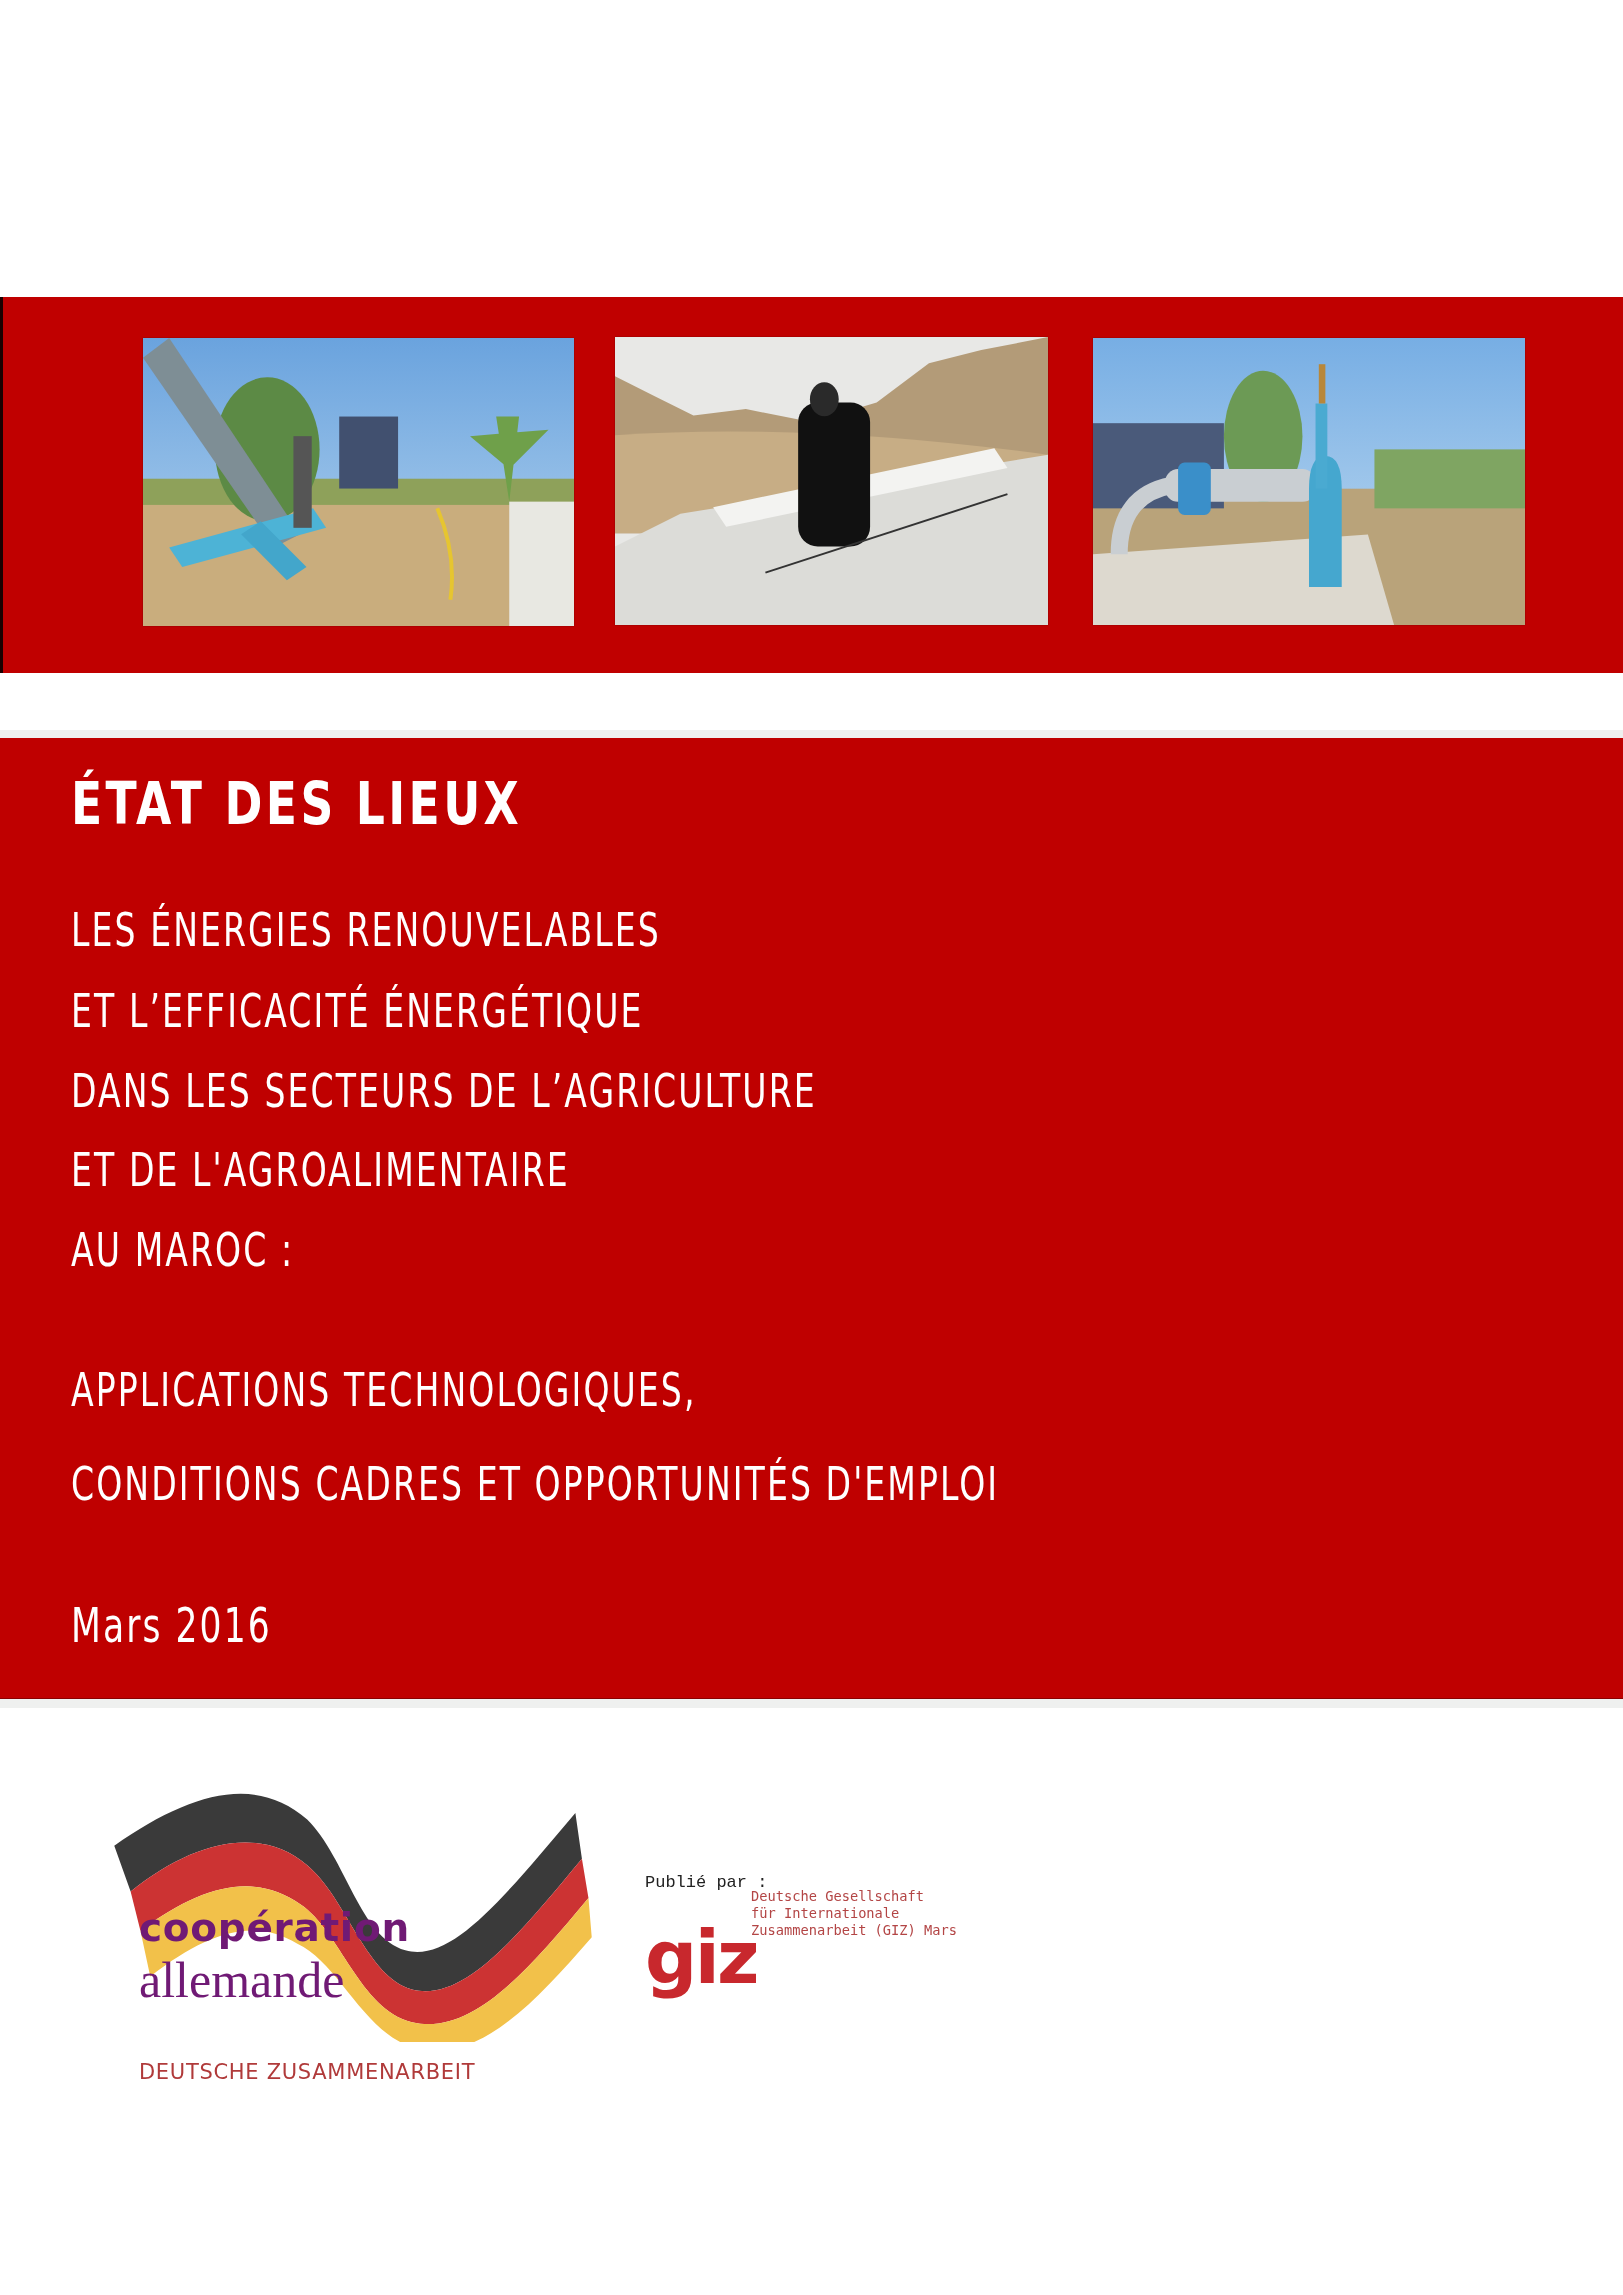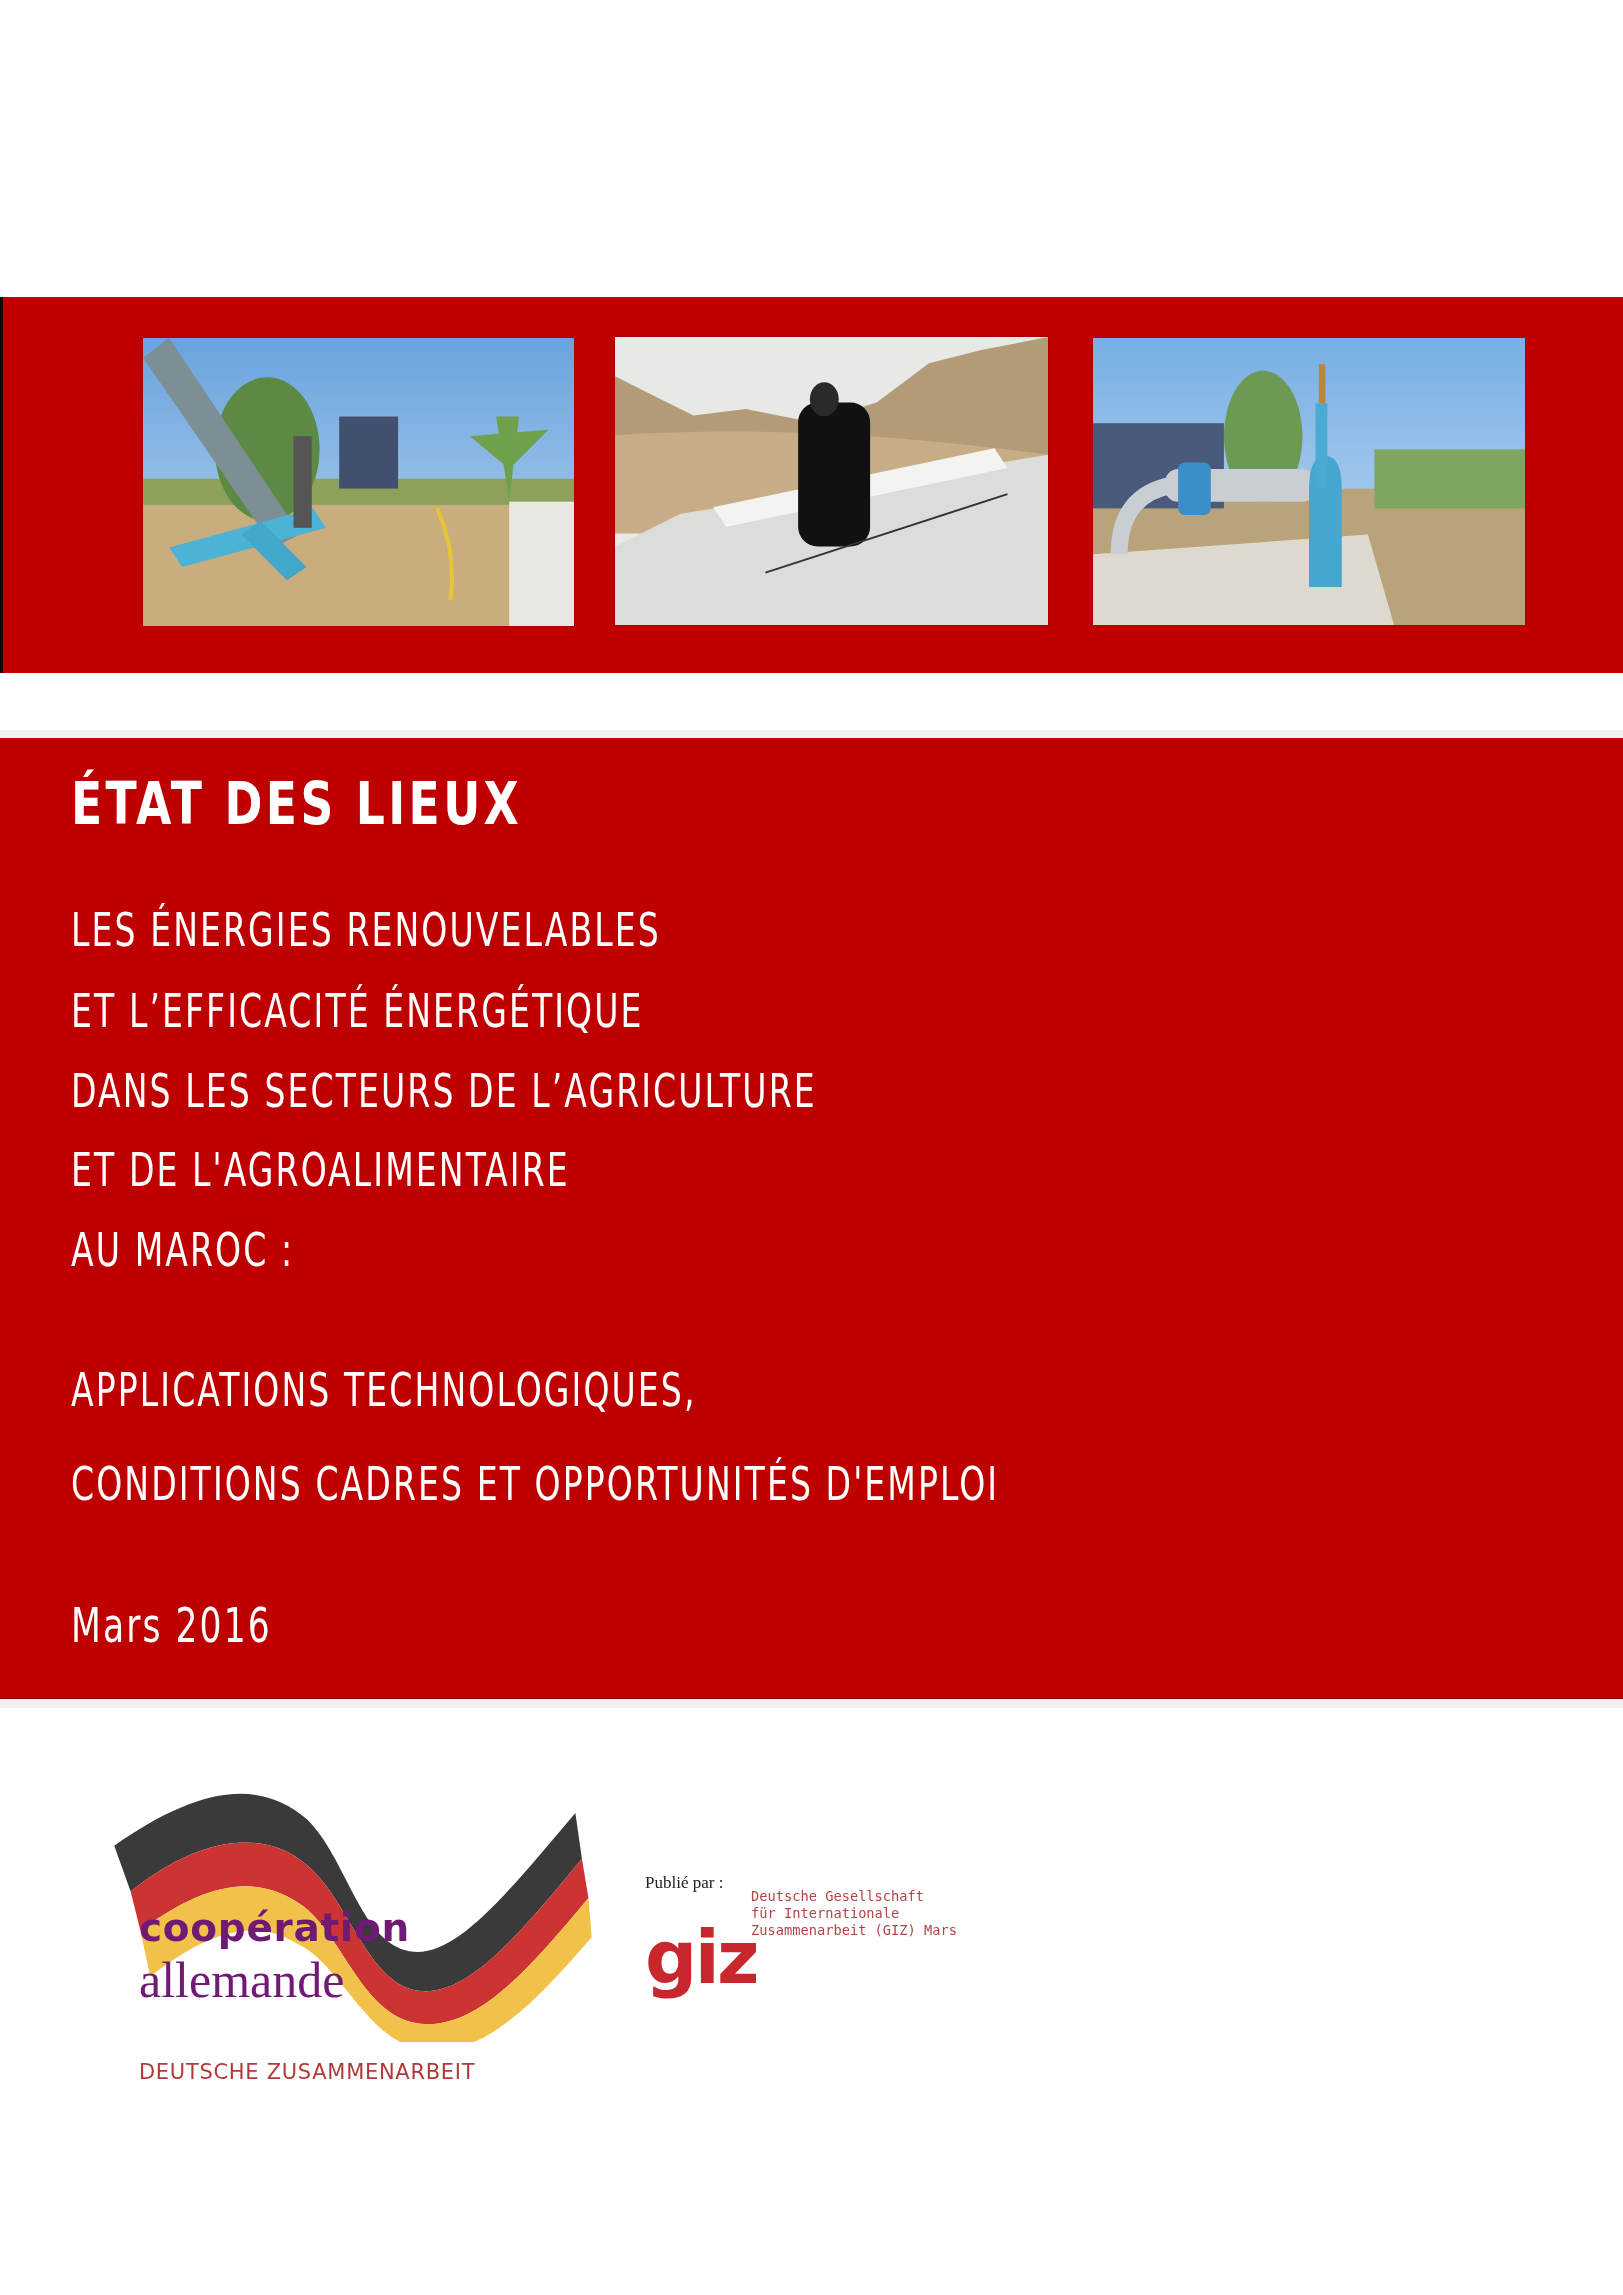--- a/index.html
+++ b/index.html
@@ -48,21 +48,21 @@
     position: absolute; color: #701a75; margin: 0; white-space: nowrap;
     font-family: "DejaVu Sans", sans-serif;
   }
   .cw1 { left: 139px; top: 1905px; font-size: 39px; font-weight: bold; letter-spacing: 0.7px; }
   .cw2 { left: 139px; top: 1951px; font-size: 50px; font-family: Liberation Serif, serif; }
   .cw3 {
     left: 139px; top: 2016px; font-size: 21px; color: #b03a3a; letter-spacing: 0.7px; margin-top: 44px;
   }
   .published {
     position: absolute; left: 645px; top: 1873px; font-size: 17px; color: #222222;
-    font-family: Liberation Serif, serif;
+    font-family: Liberation Mono, monospace;
   }
   .giz-mark {
     position: absolute; left: 645px; top: 1921px; font-size: 73px; font-weight: bold;
     color: #c8282d; font-family: "DejaVu Sans", sans-serif; letter-spacing: -2.6px; line-height: 1;
   }
   .giz-text {
     position: absolute; left: 751px; top: 1888px; font-size: 13.7px; color: #b34545;
     line-height: 17px; font-family: "DejaVu Sans Mono", monospace;
   }
   .giz-text div { margin: 0; }

